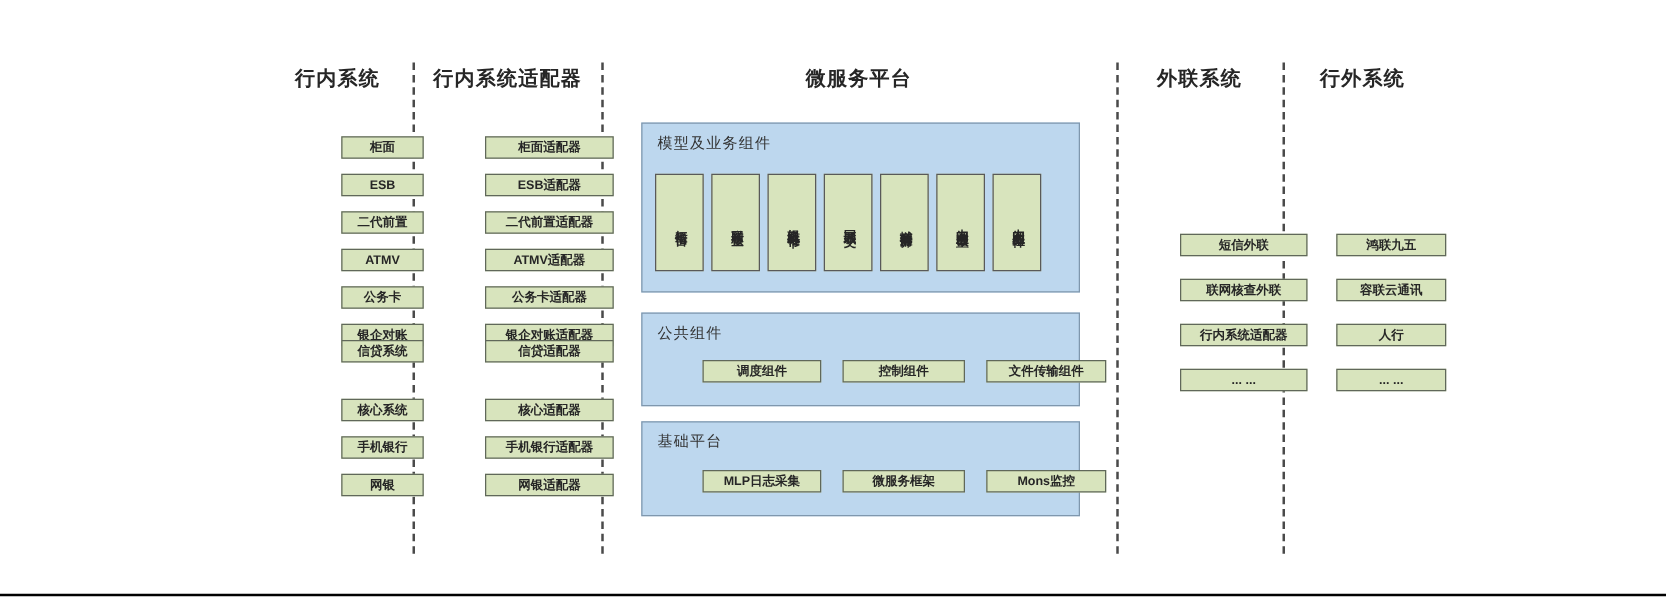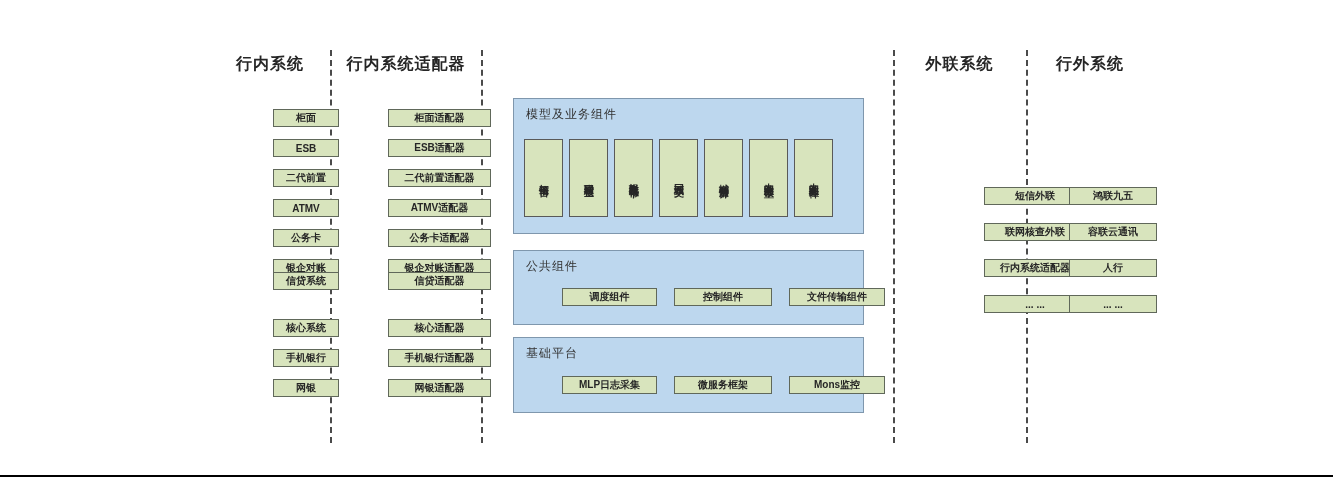--- a/index.html
+++ b/index.html
@@ -81,21 +81,21 @@
     width: 1333px;
     height: 2px;
     background: #000000;
   }
 
   
   .c1 { left: 237px; width: 66px; height: 18px; }
   
   .c2 { left: 352px; width: 103px; height: 18px; }
   
-  .c4 { left: 948px; width: 102px; height: 18px; }
+  .c4 { left: 908px; width: 102px; height: 18px; }
   
   .c5 { left: 1033px; width: 88px; height: 18px; }
 
   .r0  { top: 109px; } .r1 { top: 139px; } .r2 { top: 169px; } .r3 { top: 199px; }
   .r4  { top: 229px; } .r5 { top: 259px; } .r6 { top: 272px; } .r7 { top: 319px; }
   .r8  { top: 349px; } .r9 { top: 379px; }
 
   .e0 { top: 187px; } .e1 { top: 223px; } .e2 { top: 259px; } .e3 { top: 295px; }
 
   
@@ -109,20 +109,21 @@
   .hb2 { left: 124px; width: 98px; height: 18px; }
   .hb3 { left: 239px; width: 96px; height: 18px; }
 </style>
 </head>
 <body>
 
 <div class="canvas">
 
   <div class="col-title" style="left:200px;width:140px;">行内系统</div>
   <div class="col-title" style="left:331px;width:150px;">行内系统适配器</div>
+  <div class="col-title" style="left:481px;width:412px;">微服务平台</div>
   <div class="col-title" style="left:893px;width:133px;">外联系统</div>
   <div class="col-title" style="left:1026px;width:128px;">行外系统</div>
 
   <div class="divider" style="left:330px;"></div>
   <div class="divider" style="left:481px;"></div>
   <div class="divider" style="left:893px;"></div>
   <div class="divider" style="left:1026px;"></div>
 
   <div class="gbox c1 r0">柜面</div>
   <div class="gbox c1 r1">ESB</div>

